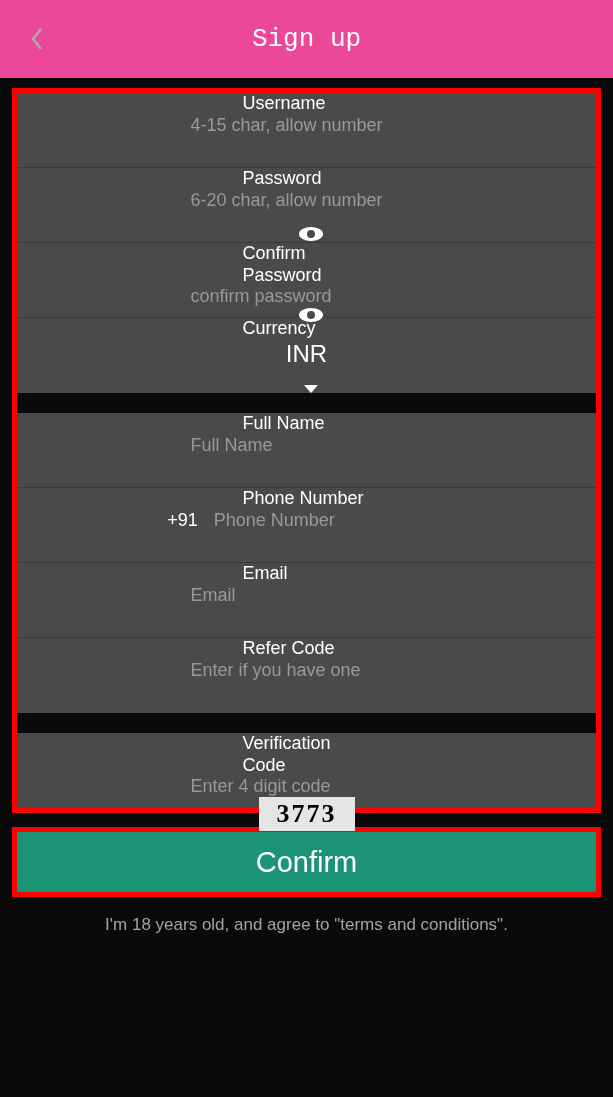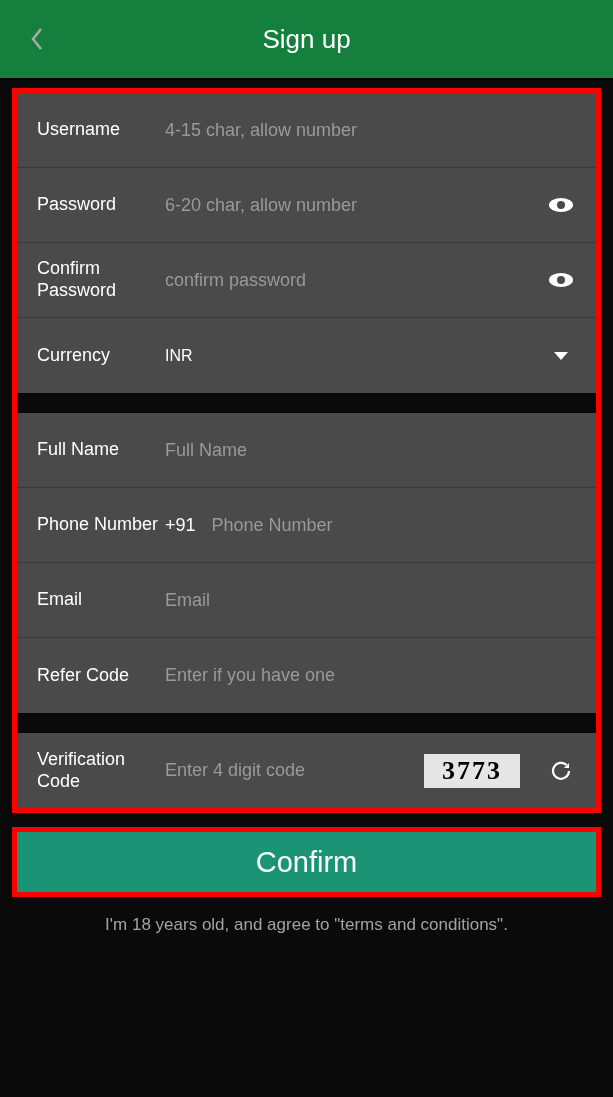--- a/index.html
+++ b/index.html
@@ -10,25 +10,26 @@
       font-family: Arial, sans-serif;
       overflow: hidden;
     }
     .container {
       width: 100%;
       height: 100%;
       background: #0a0a0a;
     }
     .header {
       height: 80px;
-      background: #15803d;
+      background: #ec4899;
       display: flex;
       align-items: center;
       position: relative;
       border-bottom: 2px solid #000;
+      font-family: Liberation Mono, monospace;
     }
     .back-btn {
       position: absolute;
       left: 30px;
       color: #aaa;
       font-size: 28px;
       cursor: pointer;
       display: flex;
       align-items: center;
     }
@@ -49,20 +50,21 @@
     .gap {
       height: 20px;
       background: #0a0a0a;
     }
     .row {
       display: flex;
       align-items: center;
       height: 75px;
       border-bottom: 1px solid #3a3a3a;
       padding: 0 20px;
+      flex-direction: column;
     }
     .row:last-child { border-bottom: none; }
     .label {
       width: 128px;
       color: #fff;
       font-size: 18px;
       line-height: 1.2;
       flex-shrink: 0;
     }
     .input-area {
@@ -82,21 +84,21 @@
       color: #999;
     }
     .prefix {
       color: #fff;
       font-size: 18px;
       margin-right: 16px;
     }
     .currency-val {
       flex: 1;
       color: #fff;
-      font-size: 16px;
+      font-size: 24px;
     }
     .icon {
       width: 30px;
       display: flex;
       align-items: center;
       justify-content: center;
       color: #fff;
       flex-shrink: 0;
       margin-left: 8px;
     }

